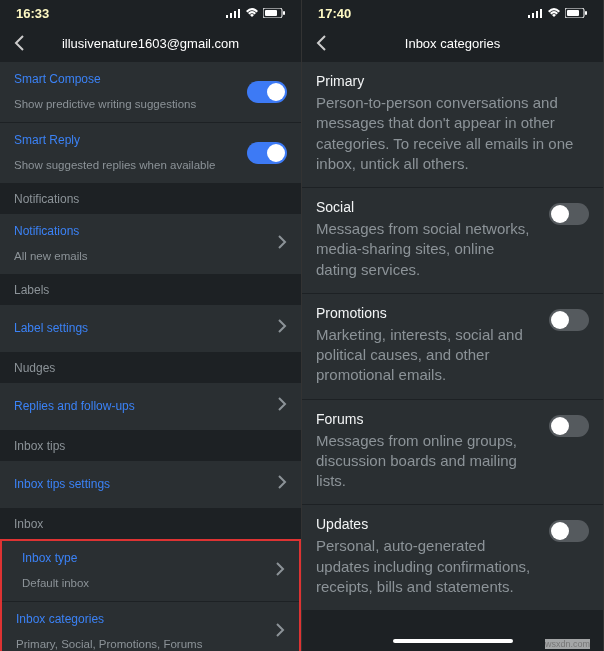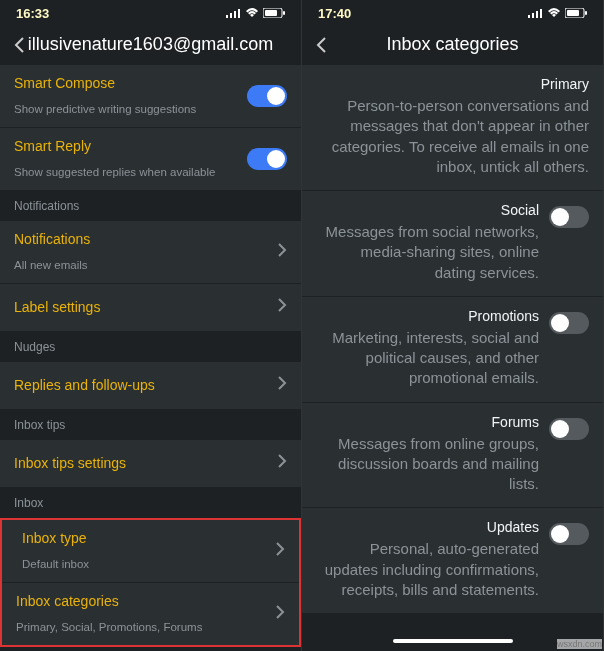--- a/index.html
+++ b/index.html
@@ -42,40 +42,40 @@
   .navhdr {
     display: flex;
     align-items: center;
     padding: 8px 12px 10px 12px;
     background: #1d2124;
   }
   .navhdr .back { width: 22px; display:flex; align-items:center; }
   .navhdr .title {
     flex: 1;
     text-align: center;
-    font-size: 18px;
+    font-size: 13px;
     color: #ffffff;
   }
   .navhdr .spacer { width: 22px; }
 
   
   .scroll { flex: 1; overflow-y: hidden; }
 
   
   .row {
     display: flex;
     align-items: center;
     padding: 10px 14px;
     background: #2a2f32;
     border-bottom: 1px solid #1d2124;
     min-height: 48px;
   }
   .row.tall { min-height: 58px; }
   .row .texts { flex: 1; display:flex; flex-direction:column; gap:3px; }
-  .row .title-text { font-size: 14px; color: #eab308; }
+  .row .title-text { font-size: 12px; color: #3b82f6; }
   .row .sub-text { font-size: 11.5px; color: #8c9398; line-height:1.3;margin-top:8px; }
   .row .chevron { color: #8c9398; }
 
   
   .section {
     padding: 8px 14px;
     font-size: 12px;
     color: #8c9398;
     background: #1d2124;
   }
@@ -100,40 +100,40 @@
 
   
   .cat {
     padding: 11px 14px 13px 14px;
     display: flex;
     align-items: flex-start;
     gap: 10px;
     border-bottom: 1px solid #1d2124;
     background: #2a2f32;
   }
-  .cat .texts { flex: 1; text-align: right; }
+  .cat .texts { flex: 1; }
   .cat .titlec { font-size: 14px; color: #f2f4f5; margin-bottom: 4px; }
   .cat .descc { font-size: 15px; color: #8c9398; line-height: 1.35; }
   .cat .tg { margin-top:4px; }
 
   
   .home-ind {
     height: 18px;
     display:flex;
     justify-content:center;
     align-items:flex-start;
   }
   .home-ind .bar {
     width: 120px; height: 4px; border-radius: 4px; background:#fff; margin-top:6px;
   }
 
   .watermark {
     position: absolute;
     bottom: 2px;
-    right: 2px;
+    right: 14px;
     font-size: 9px;
     color: #777;
     background: rgba(255,255,255,0.6);
   }
 </style>
 </head>
 <body>
 
 <div class="phone">
   <div class="statusbar">
@@ -194,20 +194,21 @@
         <span class="title-text">Notifications</span>
         <span class="sub-text">All new emails</span>
       </div>
       <span class="chevron">
         <svg width="10" height="14" viewBox="0 0 10 14">
             <path d="M2 1 L8 7 L2 13" stroke="#8c9398" stroke-width="2" fill="none"></path>
           </svg>
       </span>
     </div>
 
+    <div class="section">Labels</div>
     <div class="row">
       <div class="texts">
           <span class="title-text">Label settings</span>
         </div>
       <span class="chevron"><svg width="10" height="14" viewBox="0 0 10 14">
             <path d="M2 1 L8 7 L2 13" stroke="#8c9398" stroke-width="2" fill="none"></path>
           </svg></span>
     </div>
 
     <div class="section">Nudges</div>

